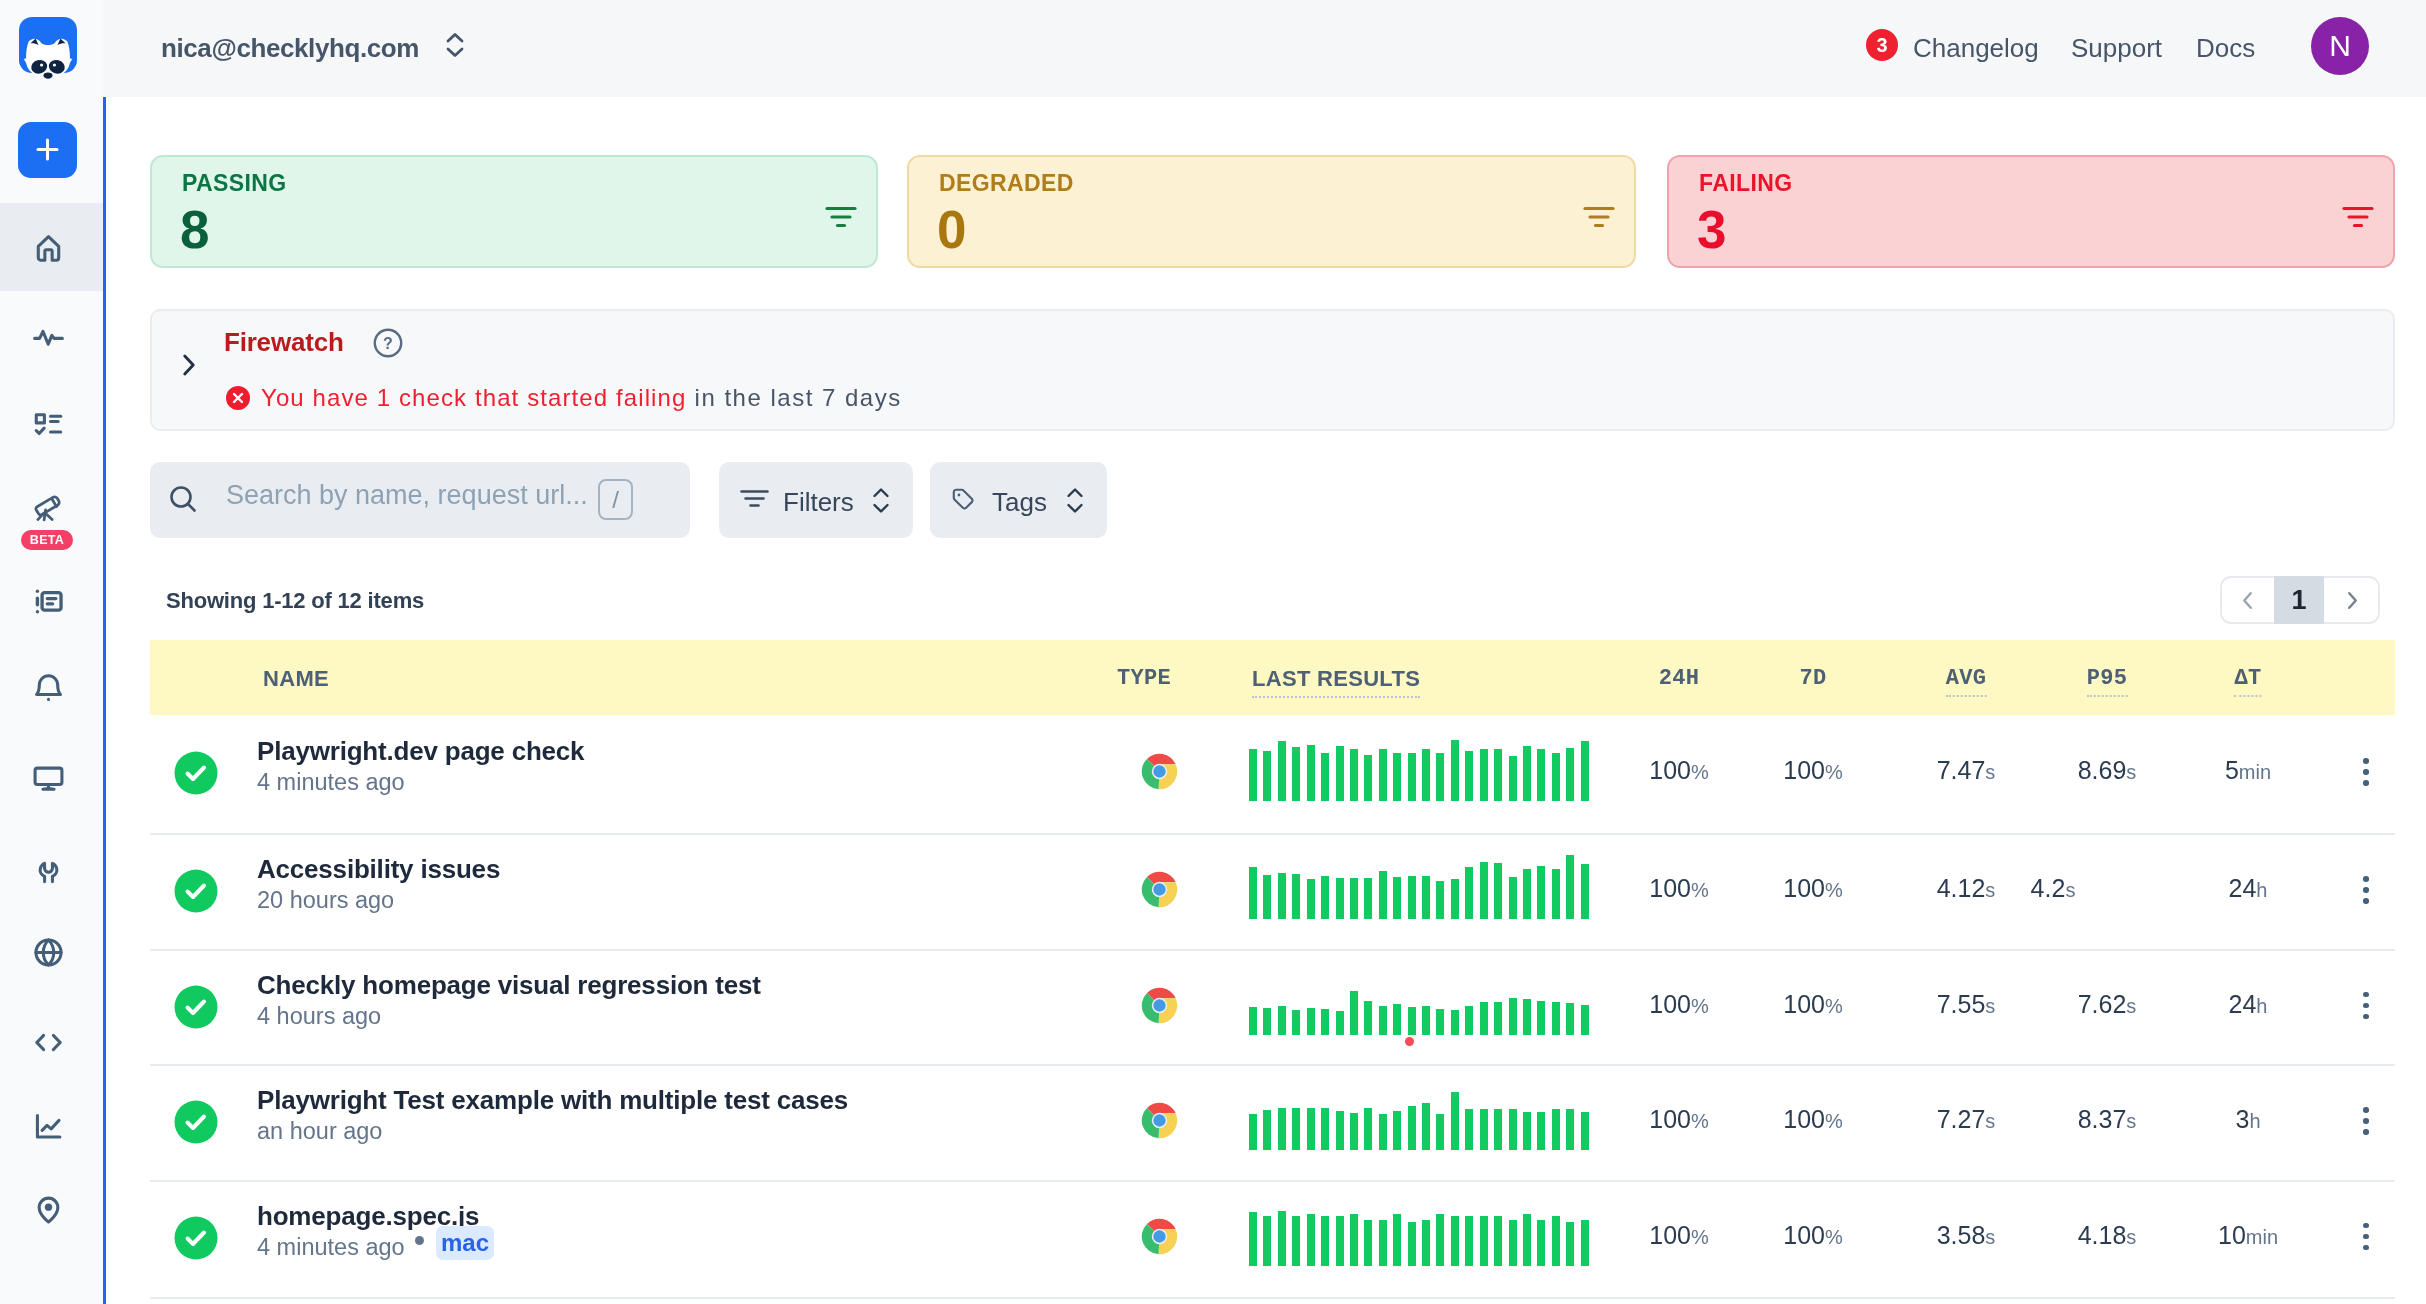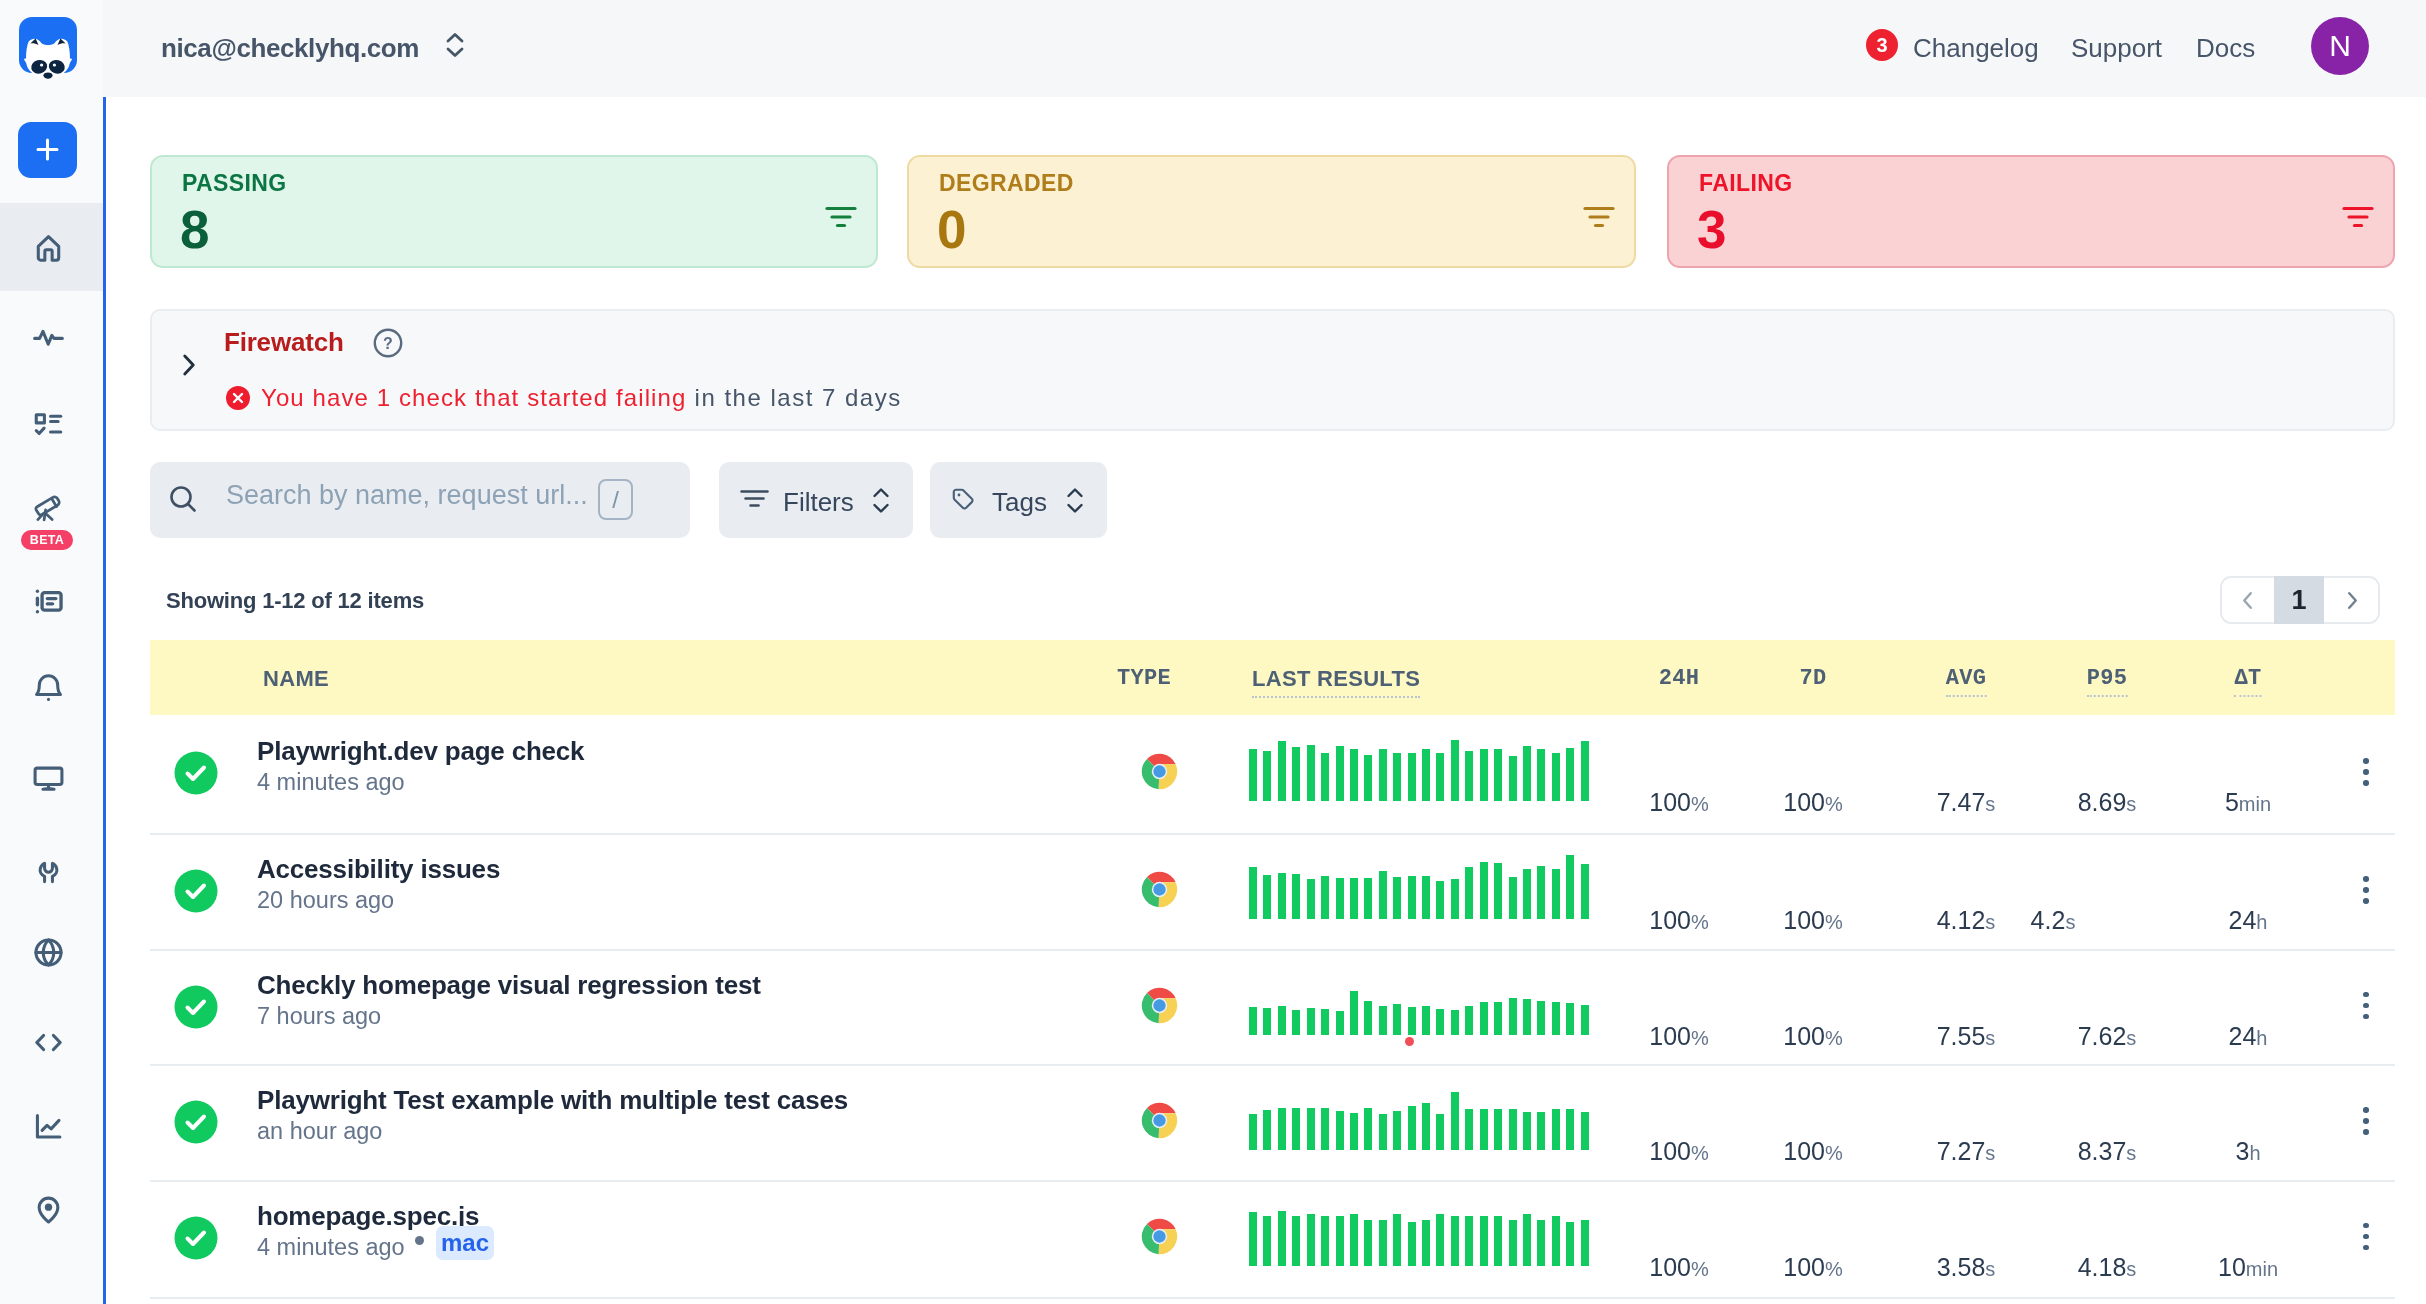--- a/index.html
+++ b/index.html
@@ -37,21 +37,21 @@
 .th.u { border-bottom:2px dotted #b9c4d2; padding-bottom:4px; }
 .ctr { transform:translateX(-50%);font-family:Liberation Mono, monospace; }
 .row { left:150px; width:2245px; height:116px; }
 .rowline { left:150px; width:2245px; height:2px; background:#e7ecf1; }
 .ckc { position:absolute; left:24px; top:36px; }
 .nm { position:absolute; left:107px; top:21px; font-size:26px; font-weight:700; color:#1e293b; letter-spacing:-0.2px; white-space:nowrap; }
 .tm { position:absolute; left:107px; top:54px; font-size:23.5px; color:#64748b; white-space:nowrap; }
 .chrome { position:absolute; left:991px; top:38px; }
 .bars { position:absolute; left:1099px; top:22px; width:340px; height:64px; display:flex; align-items:flex-end; justify-content:space-between; }
 .bars i { display:block; width:8px; background:#12cb60; }
-.val { position:absolute; top:41px; font-size:25px; color:#2b3b50; transform:translateX(-50%); white-space:nowrap;margin-top:32px; }
+.val { position:absolute; top:41px; font-size:25px; color:#2b3b50; transform:translateX(-50%); white-space:nowrap; }
 .val s { text-decoration:none; font-size:20px; color:#64748b; }
 .kebab { position:absolute; left:2213px; top:43px; width:6px; height:30px; }
 .kebab b { position:absolute; left:0; width:5.5px; height:5.5px; border-radius:50%; background:#44607a; }
 .mac { position:absolute; left:286px; top:46px; width:58px; height:34px; background:#dbeafe; border-radius:7px; color:#2563eb; font-size:24px; font-weight:700; text-align:center; line-height:34px; }
 .dot5 { position:absolute; left:265px; top:56px; width:9px; height:9px; border-radius:50%; background:#64748b; }
 .reddot { position:absolute; left:1255px; top:88px; width:9px; height:9px; border-radius:50%; background:#f14f58; }
 </style>
 </head>
 <body>
 <div class="abs header"></div>
@@ -381,21 +381,21 @@
       <b style="top:22px"></b>
     </div>
 </div>
 <div class="abs rowline" style="top:948.5px"></div>
 <div class="abs row" style="top:948.5px;height:115.5px">
 <svg class="ckc" width="44" height="44" viewBox="0 0 44 44">
       <circle cx="22" cy="22" r="21.5" fill="#10ca60"></circle>
       <path d="M13.5 22.5l5.5 5.5 11-11.5" stroke="#fff" stroke-width="4" fill="none" stroke-linecap="round" stroke-linejoin="round"></path>
     </svg>
 <div class="nm">Checkly homepage visual regression test</div>
-<div class="tm">7 hours ago</div>
+<div class="tm">4 hours ago</div>
 <svg class="chrome" width="37" height="37" viewBox="0 0 48 48">
 <path d="M24 24 L7.74 7.74 A23 23 0 0 1 44.94 14.5 L24 14.5 Z" fill="#ef4a45"></path>
 <path d="M24 14.5 L44.94 14.5 A23 23 0 0 1 22.8 46.97 L24 24 Z" fill="#f6d153"></path>
 <path d="M24 24 L22.8 46.97 A23 23 0 0 1 7.74 7.74 Z" fill="#38bd6e"></path>
 <circle cx="24" cy="24" r="10" fill="#e8eef5"></circle>
 <circle cx="24" cy="24" r="8" fill="#459ae3"></circle>
 </svg>
 <div class="bars">
       <i style="height:28px"></i>
       <i style="height:27px"></i>

